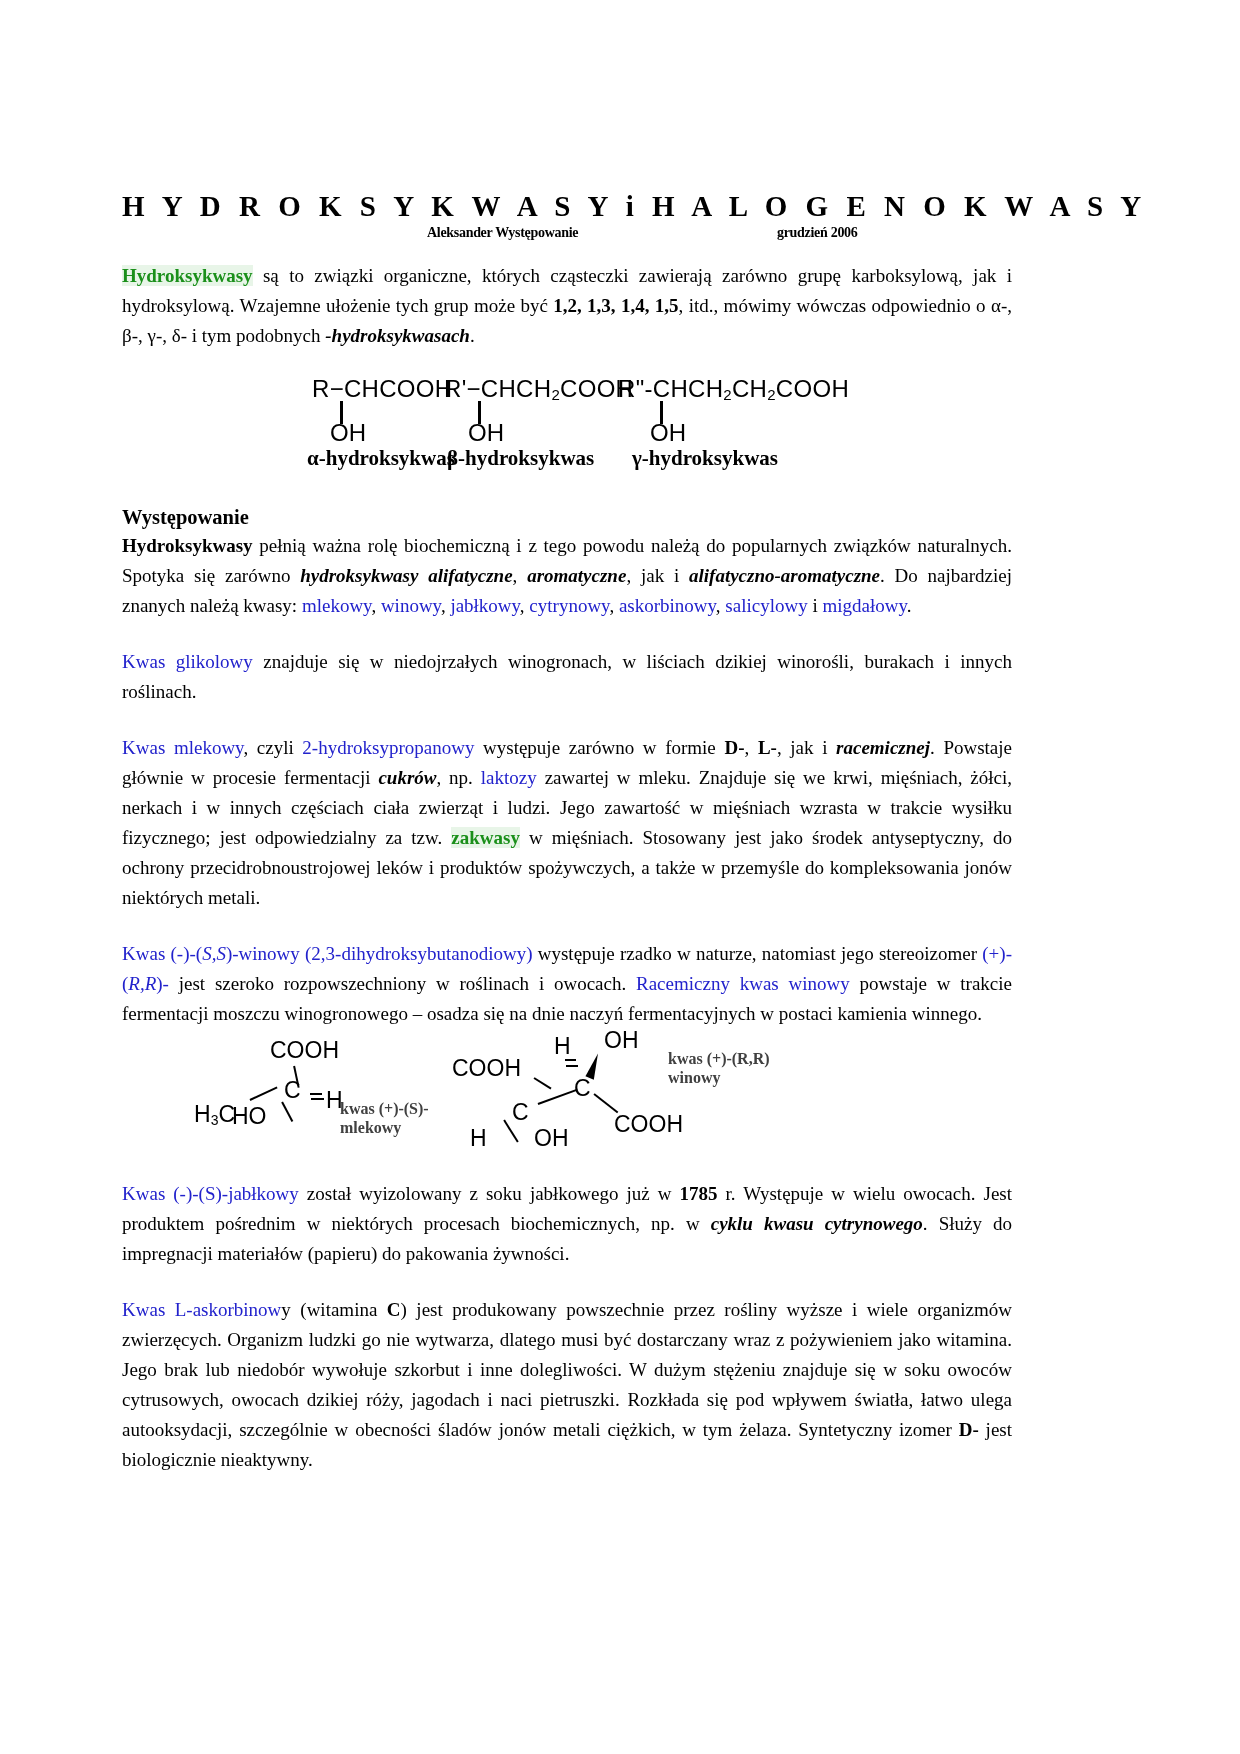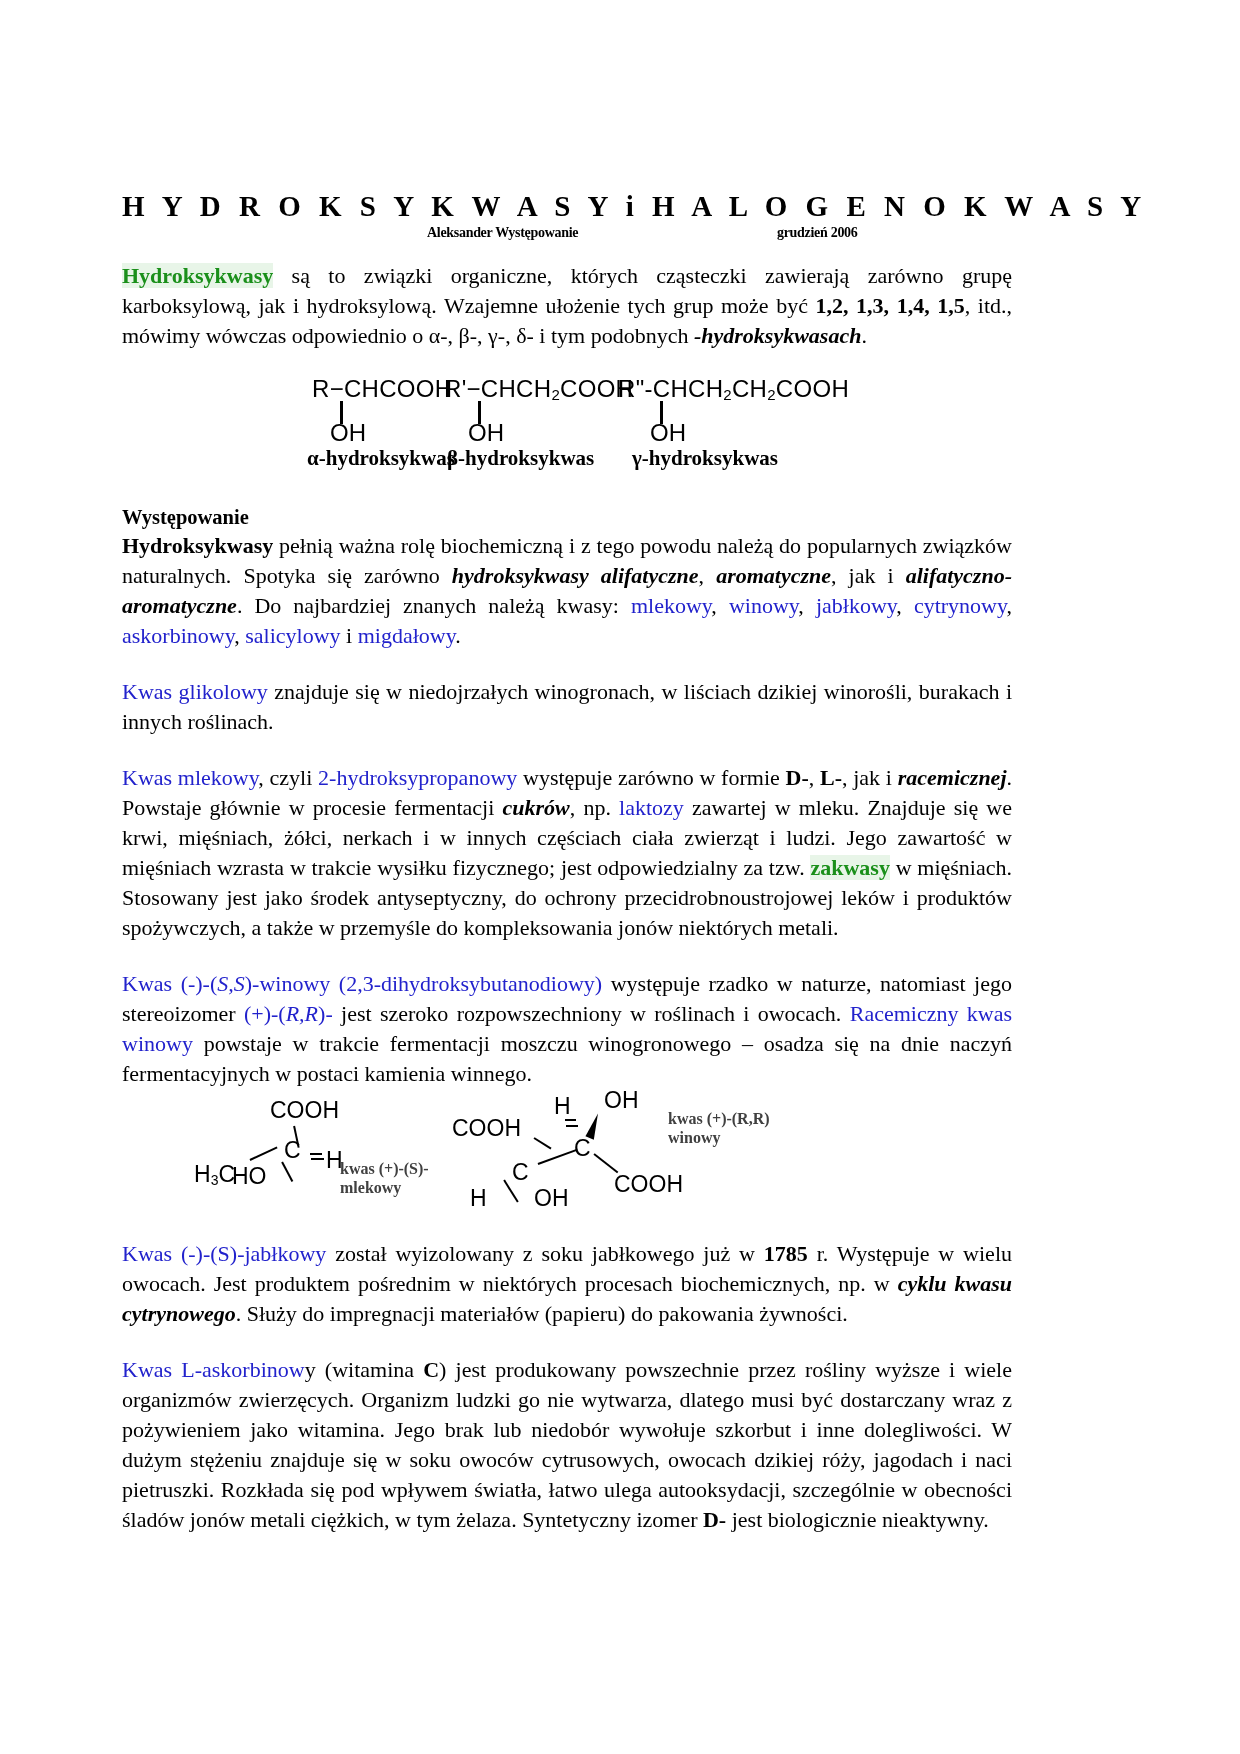--- a/index.html
+++ b/index.html
@@ -57,21 +57,21 @@
     letter-spacing: -0.3px;
   }
   .byline .date {
     position: absolute;
     left: 655px;
     letter-spacing: -0.3px;
   }
 
   
   p.body-par {
-    font-size: 22px;
+    font-size: 19px;
     line-height: 30px;
     margin: 0 0 0 0;
     text-align: justify;
     text-justify: inter-word;
     hyphens: none;
   }
   p.gap { margin-top: 26px; }
   .b { font-weight: bold; }
   .i { font-style: italic; }
   .bi { font-weight: bold; font-style: italic; }

